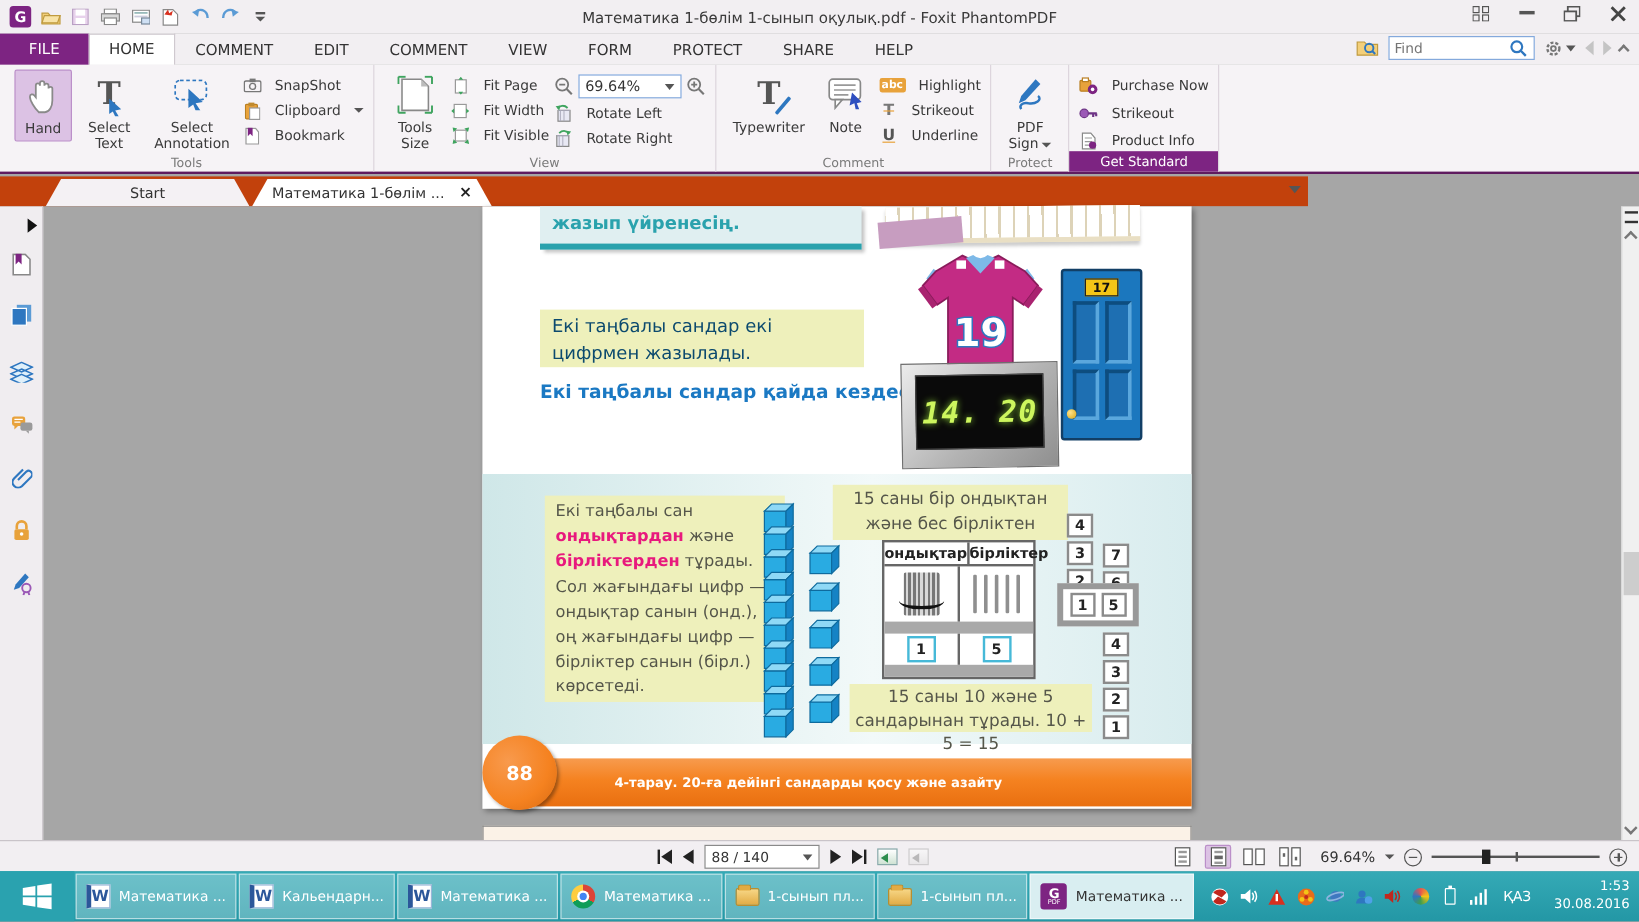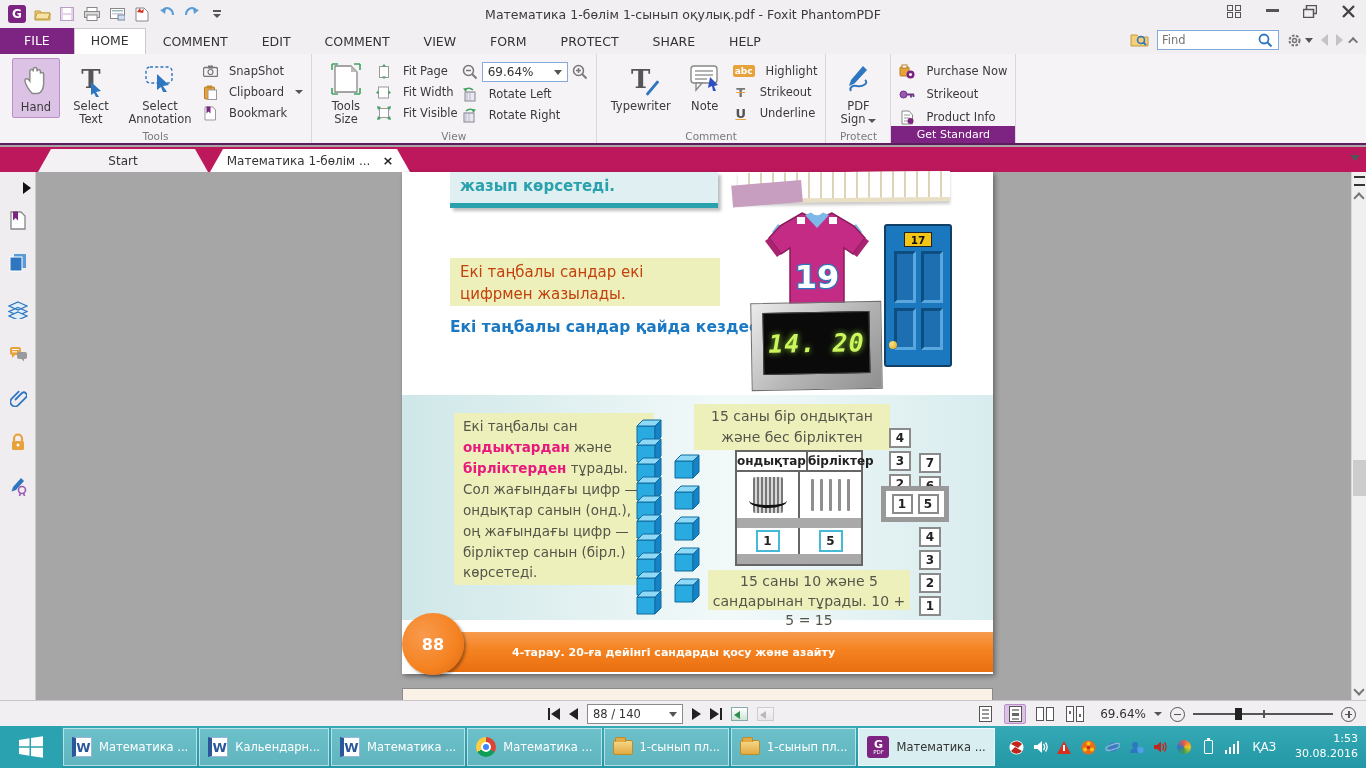--- a/index.html
+++ b/index.html
@@ -41,21 +41,21 @@
   .zoomrow{display:flex;align-items:center;gap:4px;height:20px;}
   .zoomcombo{width:86px;height:20px;border:1px solid #84a9dc;background:#fff;display:flex;align-items:center;justify-content:space-between;padding:0 5px;font-size:12px;}
   .abc-chip{background:#e8a23b;color:#fff;border-radius:2px;font-size:9px;font-weight:bold;padding:1px 2px;}
   .uline{font-weight:bold;color:#555;text-decoration:underline;text-decoration-color:#e8a23b;font-size:13px;}
   .strikeT{font-weight:bold;color:#777;font-size:13px;text-decoration:line-through;text-decoration-color:#e8a23b;}
   .getstd{background:#7d2482;color:#fff;font-size:11px;text-align:center;position:absolute;bottom:0;left:0;right:0;height:17px;line-height:17px;}
   .bigT{font-family:"DejaVu Serif","Liberation Serif",serif;font-weight:bold;color:#555;font-size:26px;line-height:1;}
   .pencil{position:absolute;width:3px;height:18px;background:#2e77c0;transform:rotate(40deg);border-radius:1px;right:-4px;bottom:0;}
 
   
-  .doctabs{position:absolute;left:0;top:147px;width:1366px;height:25px;background:#be185d;}
+  .doctabs{position:absolute;left:0;top:147px;width:1090px;height:25px;background:#c2410c;}
   .dtab{position:absolute;bottom:0;height:23px;display:flex;align-items:center;justify-content:center;font-size:12px;color:#333;
         clip-path:polygon(13px 0,calc(100% - 13px) 0,100% 100%,0 100%);filter:drop-shadow(0 0 1px #aaa);}
   .dtab.start{left:38px;width:170px;background:#f4f1f4;}
   .dtab.active{left:210px;width:200px;background:#fff;}
   .dtab .x{margin-left:12px;font-weight:bold;color:#222;font-size:13px;}
   .tablist-caret{position:absolute;right:6px;top:8px;}
 
   
   .main{position:absolute;left:0;top:172px;width:1366px;height:528px;}
   .sidebar{position:absolute;left:0;top:0;width:36px;height:528px;background:#f0edf0;border-right:1px solid #cfcacf;}
@@ -69,21 +69,21 @@
   .vs-down{bottom:6px;transform:rotate(225deg);}
   .vs-split{position:absolute;top:4px;left:2px;width:11px;height:10px;border-top:2px solid #333;border-bottom:2px solid #333;}
 
   
   .pdfpage{position:absolute;left:365px;top:0;width:591px;height:502px;background:#fff;box-shadow:2px 2px 5px rgba(0,0,0,.4);}
   .nextpage{position:absolute;left:365px;top:516px;width:591px;height:12px;background:#fbf2e7;border:1px solid #8a8a8a;border-bottom:none;}
   .introbox{position:absolute;left:48px;top:0;width:268px;height:36px;background:#e0eff1;border-bottom:5px solid #2aa2ad;box-shadow:3px 3px 3px rgba(0,0,0,.25);
             color:#2aa2ad;font-weight:bold;font-size:15px;padding:5px 0 0 10px;}
   .calendar{position:absolute;left:336px;top:0;width:212px;height:30px;background:repeating-linear-gradient(90deg,#fff 0 10px,#ddd3b8 10px 12px),#f4ecd6;border-bottom:4px solid #e9dfc4;transform:rotate(-0.6deg);box-shadow:0 3px 3px rgba(0,0,0,.2);}
   .calendar::before{content:"";position:absolute;left:-6px;top:10px;width:70px;height:22px;background:#c79dc0;transform:rotate(-4deg);z-index:-1;}
-  .rulebox{position:absolute;left:48px;top:86px;width:270px;height:48px;background:#eef0bb;color:#c2410c;font-size:15px;line-height:1.45;padding:4px 10px;}
+  .rulebox{position:absolute;left:48px;top:86px;width:270px;height:48px;background:#eef0bb;color:#0c4a6e;font-size:15px;line-height:1.45;padding:4px 10px;}
   .question{position:absolute;left:48px;top:146px;color:#1b79c3;font-weight:bold;font-size:15.5px;}
   .jersey{position:absolute;left:348px;top:36px;}
   .door{position:absolute;left:482px;top:52px;width:68px;height:143px;background:#1b77be;border:2px solid #123f66;border-radius:3px;}
   .dplate{width:28px;height:15px;background:#f3c517;border:1px solid #222;margin:6px auto 4px;display:flex;align-items:center;justify-content:center;font-weight:bold;font-size:10.5px;color:#111;}
   .dpanels{display:flex;gap:5px;justify-content:center;}
   .dpanel{width:22px;background:#1e6fb2;border-top:3px solid #0d4d7f;border-left:3px solid #0d4d7f;border-bottom:3px solid #5aa7dd;border-right:3px solid #5aa7dd;}
   .dknob{position:absolute;left:3px;bottom:16px;width:8px;height:8px;border-radius:50%;background:radial-gradient(circle at 35% 35%,#ffe38a,#d9a410);}
   .clock{position:absolute;left:349px;top:130px;width:131px;height:88px;background:linear-gradient(135deg,#ececec,#b4b4b4 55%,#8f8f8f);border:1px solid #6f6f6f;transform:rotate(-1deg);padding:9px 11px 15px;}
   .clock-screen{width:100%;height:100%;background:#0a0a0a;border:1px solid #444;display:flex;align-items:center;justify-content:center;}
   .clock-digits{font-family:"DejaVu Sans Mono","Liberation Mono",monospace;font-weight:bold;font-style:italic;font-size:25px;color:#cdf65e;text-shadow:0 0 6px #86c832;letter-spacing:1px;}
@@ -595,21 +595,21 @@
             <path d="M12 1 L4 10 l-1.5 4.5 L7 13 15 4z" fill="#2e77c0"></path>
             <circle cx="13" cy="13" r="3.5" fill="none" stroke="#9b59b6" stroke-width="1.6"></circle>
             <path d="M11.5 16 l-1 3 M14.5 16 l1 3" stroke="#9b59b6" stroke-width="1.6"></path>
           </svg>
         </span>
     </div>
 
     <div class="docarea">
 
       <div class="pdfpage">
-        <div class="introbox"><span>жазып көрсетеді.</span></div>
+        <div class="introbox"><span>жазып үйренесің.</span></div>
         <div class="calendar"></div>
 
         <svg class="jersey" width="134" height="108">
           <polygon points="22,24 34,38 40,33 40,26 28,16" fill="#7db9e8"></polygon>
           <polygon points="112,24 100,38 94,33 94,26 106,16" fill="#7db9e8"></polygon>
           <path d="M30 18 L52 5 Q67 13 82 5 L104 18 L115 30 L103 46 L94 40 L94 106 L40 106 L40 40 L31 46 L19 30 Z" fill="#c32b84" stroke="#8a1c5b" stroke-width="1.5"></path>
           <path d="M55 7 L67 20 L79 7 L73 4.5 Q67 10 61 4.5 Z" fill="#7db9e8"></path>
           <rect x="47" y="9" width="8" height="7" fill="#fff"></rect>
             <rect x="79" y="9" width="8" height="7" fill="#fff"></rect>
           <polygon points="19,30 31,46 27,49 15,33" fill="#a92370"></polygon>

